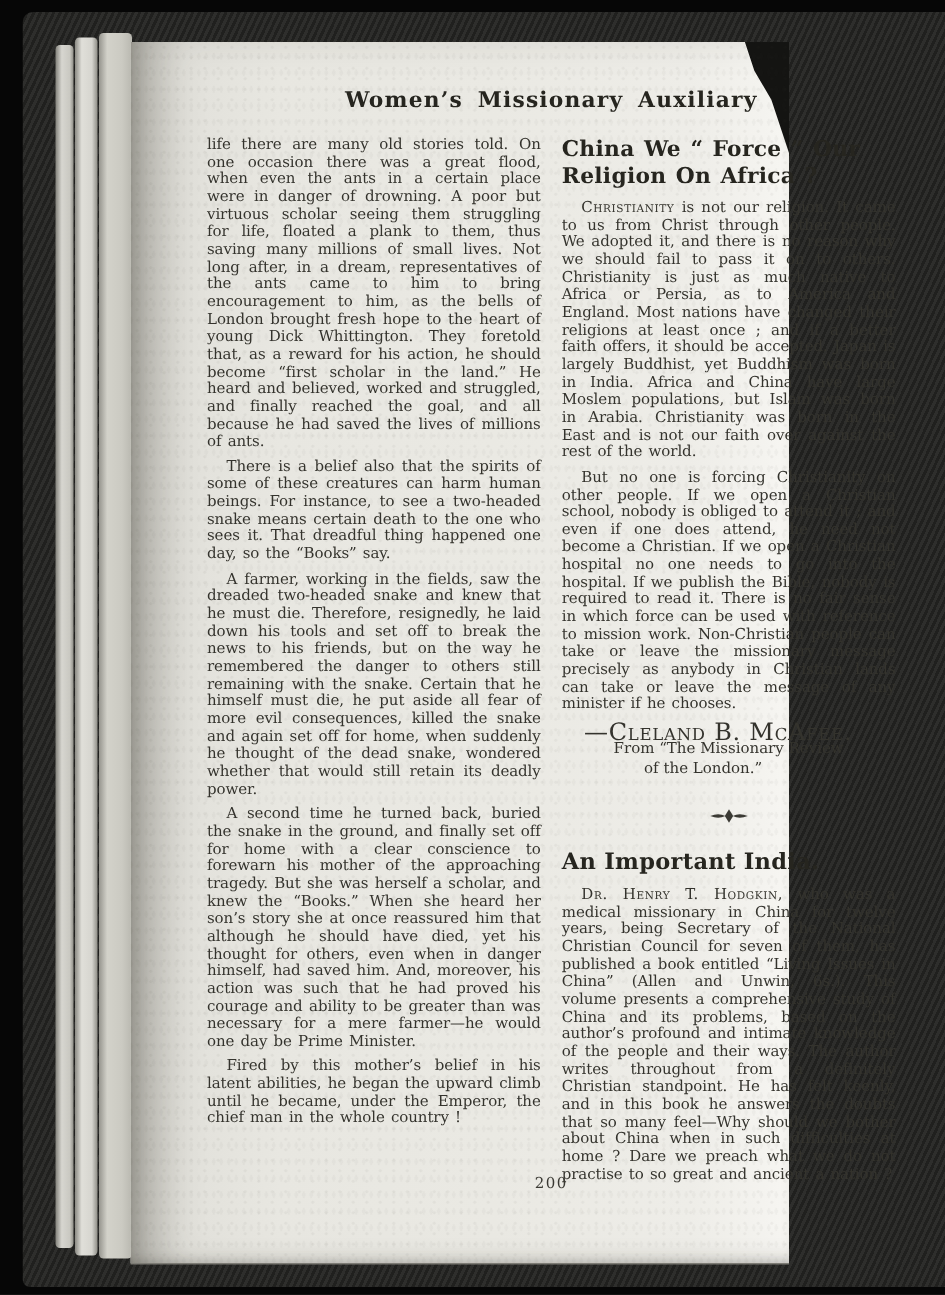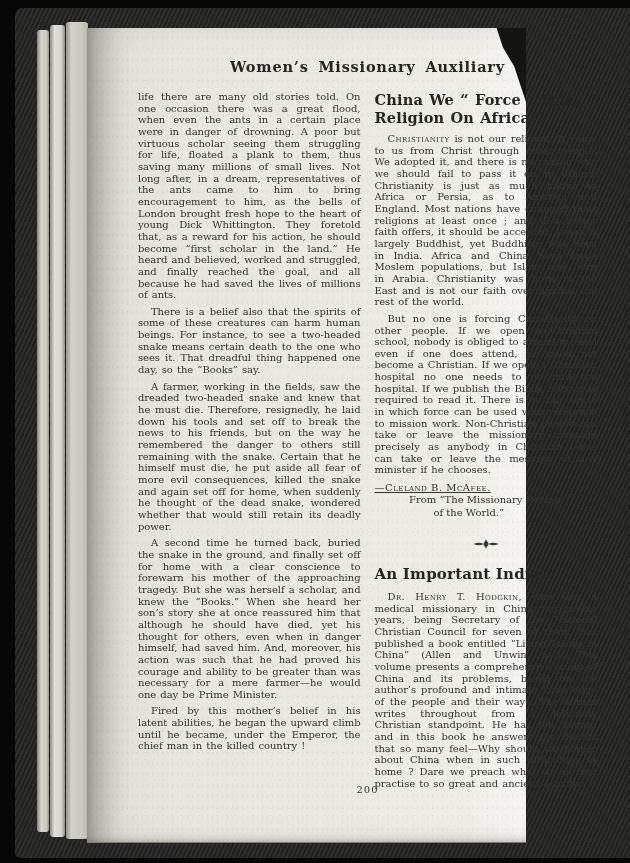--- a/index.html
+++ b/index.html
@@ -55,22 +55,22 @@
     margin:0 0 5px 0;letter-spacing:-0.05px;word-spacing:1px;color:#34332d;
   }
   p.noindent{text-indent:0;}
   .sc{font-variant:small-caps;letter-spacing:0.4px;}
   h2.art-head{
     font-size:14.5px;line-height:17.5px;font-weight:700;color:#26251f;
     margin:0 0 7px 0;letter-spacing:0.2px;word-spacing:1px;
   }
   h2.art-head span{display:block;}
   .attribution{
-    font-size:10px;line-height:13px;text-align:left;padding-right:14px;
-    font-variant:small-caps;letter-spacing:0.5px;color:#34332d;margin-top:3px;text-decoration:underline;
+    font-size:16px;line-height:13px;text-align:center;padding-right:14px;
+    font-variant:small-caps;letter-spacing:0.5px;color:#34332d;margin-top:3px;
   }
   .source-line{font-size:10px;line-height:12.5px;text-align:center;color:#34332d;}
   .source-line.l2{padding-right:34px;}
   .fleuron{display:block;margin:20px auto 16px auto;}
   h3.art-head2{
     font-size:15px;line-height:18px;font-weight:700;color:#26251f;
     margin:0 0 8px 0;letter-spacing:0.2px;
   }
   .page-number{
     position:absolute;left:51px;top:756px;width:459px;text-align:center;
@@ -92,34 +92,34 @@
     <div class="content">
       <div class="running-head">Women’s Missionary Auxiliary</div>
 
       <div class="columns">
 
         <div class="col">
           <p class="body-par noindent">life there are many old stories told.  On one occasion there was a great flood, when even the ants in a certain place were in danger of drowning.  A poor but virtuous scholar seeing them struggling for life, floated a plank to them, thus saving many millions of small lives.  Not long after, in a dream, representatives of the ants came to him to bring encouragement to him, as the bells of London brought fresh hope to the heart of young Dick Whittington.  They foretold that, as a reward for his action, he should become “first scholar in the land.”  He heard and believed, worked and struggled, and finally reached the goal, and all because he had saved the lives of millions of ants.</p>
           <p class="body-par">There is a belief also that the spirits of some of these creatures can harm human beings.  For instance, to see a two-headed snake means certain death to the one who sees it.  That dreadful thing happened one day, so the “Books” say.</p>
           <p class="body-par">A farmer, working in the fields, saw the dreaded two-headed snake and knew that he must die.  Therefore, resignedly, he laid down his tools and set off to break the news to his friends, but on the way he remembered the danger to others still remaining with the snake.  Certain that he himself must die, he put aside all fear of more evil consequences, killed the snake and again set off for home, when suddenly he thought of the dead snake, wondered whether that would still retain its deadly power.</p>
           <p class="body-par">A second time he turned back, buried the snake in the ground, and finally set off for home with a clear conscience to forewarn his mother of the approaching tragedy.  But she was herself a scholar, and knew the “Books.”  When she heard her son’s story she at once reassured him that although he should have died, yet his thought for others, even when in danger himself, had saved him.  And, moreover, his action was such that he had proved his courage and ability to be greater than was necessary for a mere farmer—he would one day be Prime Minister.</p>
-          <p class="body-par">Fired by this mother’s belief in his latent abilities, he began the upward climb until he became, under the Emperor, the chief man in the killed country !</p>
+          <p class="body-par">Fired by this mother’s belief in his latent abilities, he began the upward climb until he became, under the Emperor, the chief man in the whole country !</p>
         </div>
 
         <div class="col">
           <h2 class="art-head">
             <span>China We “ Force ” Our</span>
             <span>Religion On Africa ?</span>
           </h2>
           <p class="body-par"><span class="sc">Christianity</span><span> is not our religion.  It came to us from Christ through other people.  We adopted it, and there is no reason why we should fail to pass it on to others.  Christianity is just as much native to Africa or Persia, as to America and England.  Most nations have changed their religions at least once ; and if a better faith offers, it should be accepted. Japan is largely Buddhist, yet Buddhism was born in India.  Africa and China have large Moslem populations, but Islam was born in Arabia.  Christianity was born in the East and is not our faith over against the rest of the world.</span></p>
           <p class="body-par">But no one is forcing Christianity on other people.  If we open a Christian school, nobody is obliged to attend it ; and even if one does attend, he need not become a Christian.  If we open a Christian hospital no one needs to go into the hospital.  If we publish the Bible, nobody is required to read it.  There is no fair sense in which force can be used with reference to mission work.  Non-Christian people can take or leave the missionary message precisely as anybody in Christian lands can take or leave the message of any minister if he chooses.</p>
 
           <div class="attribution">—Cleland B. McAfee.</div>
           <div class="source-line">From “The Missionary Review</div>
-          <div class="source-line l2">of the World.”</div>
+          <div class="source-line l2">of the London.”</div>
 
           <svg class="fleuron" width="26" height="10" viewBox="0 0 26 10" aria-hidden="true">
             <path d="M13 0.5 L15.8 5 L13 9.5 L10.2 5 Z" fill="#3b3a34"></path>
             <path d="M0.5 5 Q6 2.6 10.5 5 Q6 7.4 0.5 5 Z" fill="#3b3a34"></path>
             <path d="M25.5 5 Q20 2.6 15.5 5 Q20 7.4 25.5 5 Z" fill="#3b3a34"></path>
           </svg>
 
           <h3 class="art-head2">An Important India.</h3>
           <p class="body-par"><span class="sc">Dr. Henry T. Hodgkin,</span><span> who was a medical missionary in China for twelve years, being Secretary of the National Christian Council for seven of them, has published a book entitled “Living Issues in China” (Allen and Unwin, 6s.).    This volume presents a comprehensive  study of  China  and  its  problems,  based on the author’s profound and  intimate knowledge of the people and their ways. The author writes throughout  from  a definitely Christian standpoint.   He has felt keenly, and in this book he answers the  doubts  that  so  many  feel—Why should we bother about China when in such  difficulties  at  home ?    Dare  we preach what we do not practise to so great and ancient a nation ?</span></p>
         </div>

